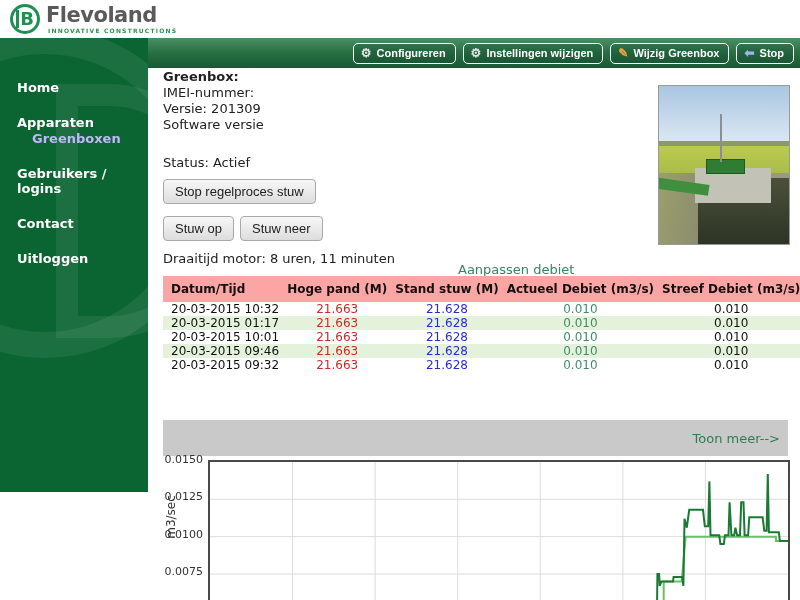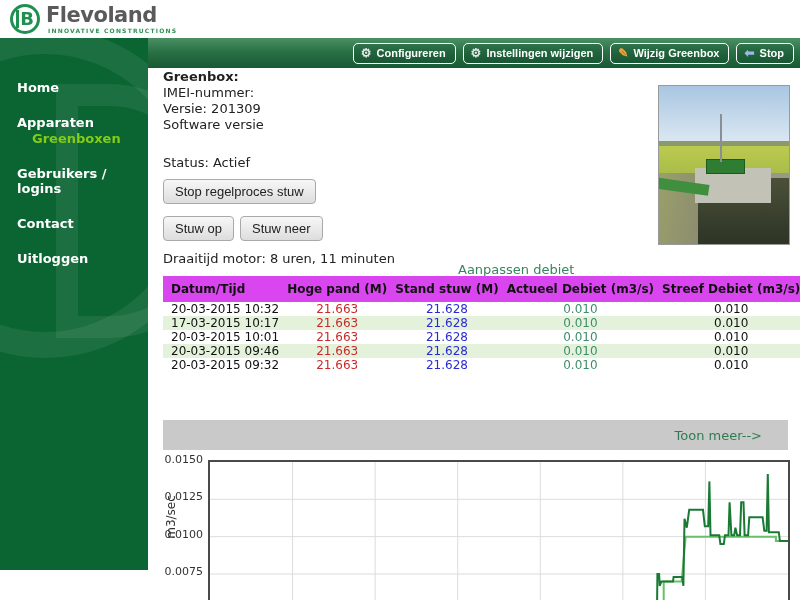--- a/index.html
+++ b/index.html
@@ -24,28 +24,28 @@
     justify-content:flex-end; padding-right:6px; gap:7px; }
   .tb-btn { display:inline-flex; align-items:center; gap:5px; border:1px solid #fff; border-radius:5px;
     background:rgba(0,50,25,0.18); color:#fff; font-weight:bold; font-size:11px;
     padding:3px 9px 4px 7px; cursor:pointer; }
   .tb-btn .ic { font-size:12px; line-height:1; }
   .ic-gear { color:#e8e8e8; }
   .ic-pencil { color:#f0a43c; }
   .ic-back { color:#9db8e8; }
 
   
-  .sidebar { position:absolute; left:0; top:38px; width:148px; height:532px; background:#0b6532; overflow:hidden; }
+  .sidebar { position:absolute; left:0; top:38px; width:148px; height:454px; background:#0b6532; overflow:hidden; }
   .side-watermark { position:absolute; left:-120px; top:-10px; width:330px; height:330px;
     border:26px solid rgba(255,255,255,0.07); border-radius:50%; }
   .side-watermark::after { content:""; position:absolute; left:150px; top:30px; width:120px; height:210px;
     border:22px solid rgba(255,255,255,0.07); border-radius:0 110px 110px 0; }
   .side-nav { position:relative; padding:42px 0 0 17px; }
   .side-item { color:#fff; font-weight:bold; font-size:13px; margin-bottom:20px; cursor:pointer; }
-  .side-sub { color:#84cc16; font-weight:bold; font-size:13px; margin:1px 0 20px 15px; cursor:pointer; }
+  .side-sub { color:#c4b5fd; font-weight:bold; font-size:13px; margin:1px 0 20px 15px; cursor:pointer; }
 
   
   .content { position:absolute; left:148px; top:68px; width:652px; height:532px; background:#fff; }
 
   .device-info { position:absolute; left:15px; top:1px; font-size:13px; color:#222; line-height:16px; }
   .device-info .b { font-weight:bold; }
   .status-line { position:absolute; left:15px; top:87px; font-size:13px; color:#222; }
 
   .photo { position:absolute; left:510px; top:17px; width:132px; height:160px; border:1px solid #999;
     overflow:hidden; background:#9a9887; }
@@ -63,34 +63,34 @@
     border-radius:4px; font-size:13px; color:#222; padding:4px 11px; cursor:pointer; }
   .btn-stop { position:absolute; left:15px; top:111px; }
   .btn-up   { position:absolute; left:15px; top:148px; }
   .btn-down { position:absolute; left:92px; top:148px; }
 
   .runtime { position:absolute; left:15px; top:183px; font-size:13px; color:#222; }
   .adjust-link { position:absolute; left:310px; top:194px; font-size:13px; color:#37845f; cursor:pointer; }
 
   
   .data-table { position:absolute; left:15px; top:208px; width:625px; border-collapse:collapse; font-size:12px; }
-  .data-table th { background:#d946ef; font-weight:bold; color:#111; padding:6px 4px; white-space:nowrap; }
+  .data-table th { background:#fca5a5; font-weight:bold; color:#111; padding:6px 4px; white-space:nowrap; }
   .data-table td { padding:0 4px; color:#111; white-space:nowrap; }
   .data-table th:nth-child(1) { text-align:left; padding-left:8px; }
   .data-table td:nth-child(1) { text-align:left; padding-left:8px; }
   .data-table th:nth-child(n+2), .data-table td:nth-child(n+2) { text-align:center; }
   .data-table th:nth-child(6), .data-table td:nth-child(6) { text-align:right; }
   .data-table th:nth-child(7), .data-table td:nth-child(7) { text-align:right; padding-right:8px; }
   .data-table tbody tr:nth-child(even) { background:#e4f2dc; }
   .data-table td.c-red   { color:#cc2a2a; }
   .data-table td.c-blue  { color:#2b2bd4; }
   .data-table td.c-green { color:#3f8e6a; }
 
-  .more-bar { position:absolute; left:15px; top:352px; width:625px; height:30px; background:#c9c9c9;
-    display:flex; align-items:center; justify-content:flex-end; padding-right:26px; }
+  .more-bar { position:absolute; left:15px; top:352px; width:625px; height:36px; background:#c9c9c9;
+    display:flex; align-items:center; justify-content:flex-end; padding-right:8px; }
   .more-link { font-size:13px; color:#2e7d52; cursor:pointer; }
 
   
   .chart-wrap { position:absolute; left:15px; top:380px; width:630px; height:152px; }
   .chart-ylabel { position:absolute; left:-14px; top:62px; transform:rotate(-90deg); font-size:12px; color:#333; }
   .chart-ticks { position:absolute; left:0; top:0; width:42px; height:152px; }
   .chart-tick { position:absolute; right:2px; width:40px; text-align:right; font-size:11px; color:#333; }
   .chart-plot { position:absolute; left:45px; top:12px; width:582px; height:300px;
     border-top:2px solid #4a4a4a; border-left:2px solid #4a4a4a; border-right:2px solid #4a4a4a; background:#fff; }
 </style>
@@ -181,21 +181,21 @@
       </thead>
     <tbody id="table-body">
         <tr>
           <td>20-03-2015 10:32</td>
           <td class="c-red">21.663</td>
           <td class="c-blue">21.628</td>
           <td class="c-green">0.010</td>
           <td>0.010</td>
         </tr>
         <tr>
-          <td>17-03-2015 10:17</td>
+          <td>20-03-2015 01:17</td>
           <td class="c-red">21.663</td>
           <td class="c-blue">21.628</td>
           <td class="c-green">0.010</td>
           <td>0.010</td>
         </tr>
         <tr>
           <td>20-03-2015 10:01</td>
           <td class="c-red">21.663</td>
           <td class="c-blue">21.628</td>
           <td class="c-green">0.010</td>

